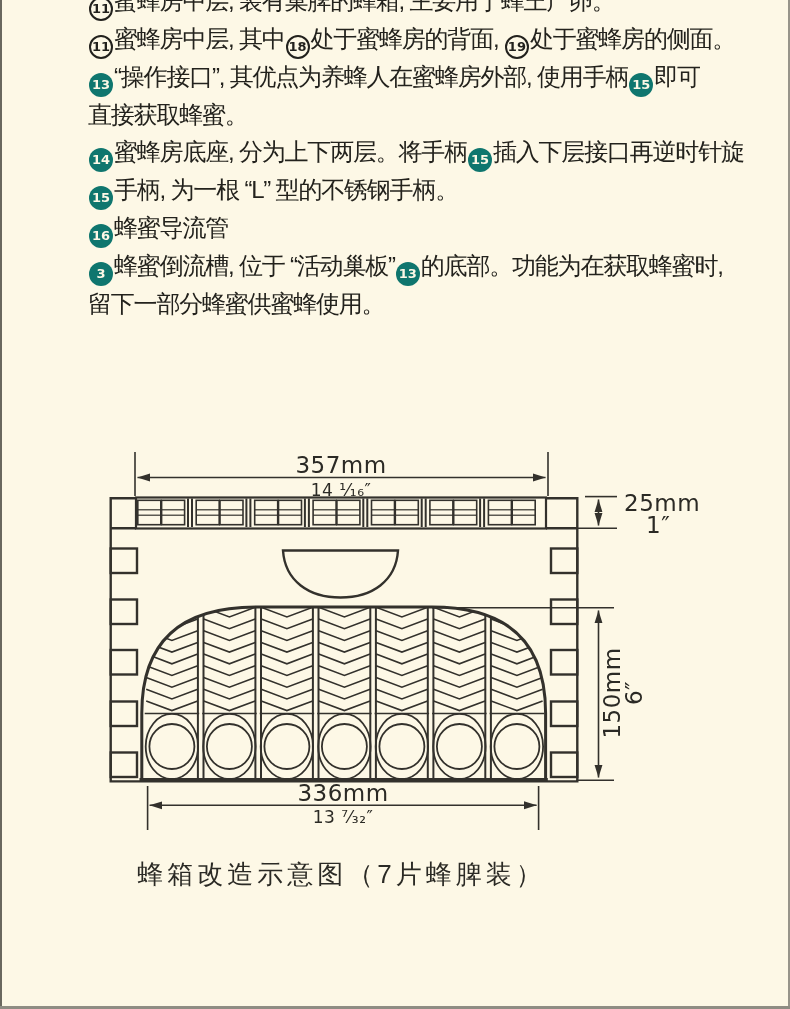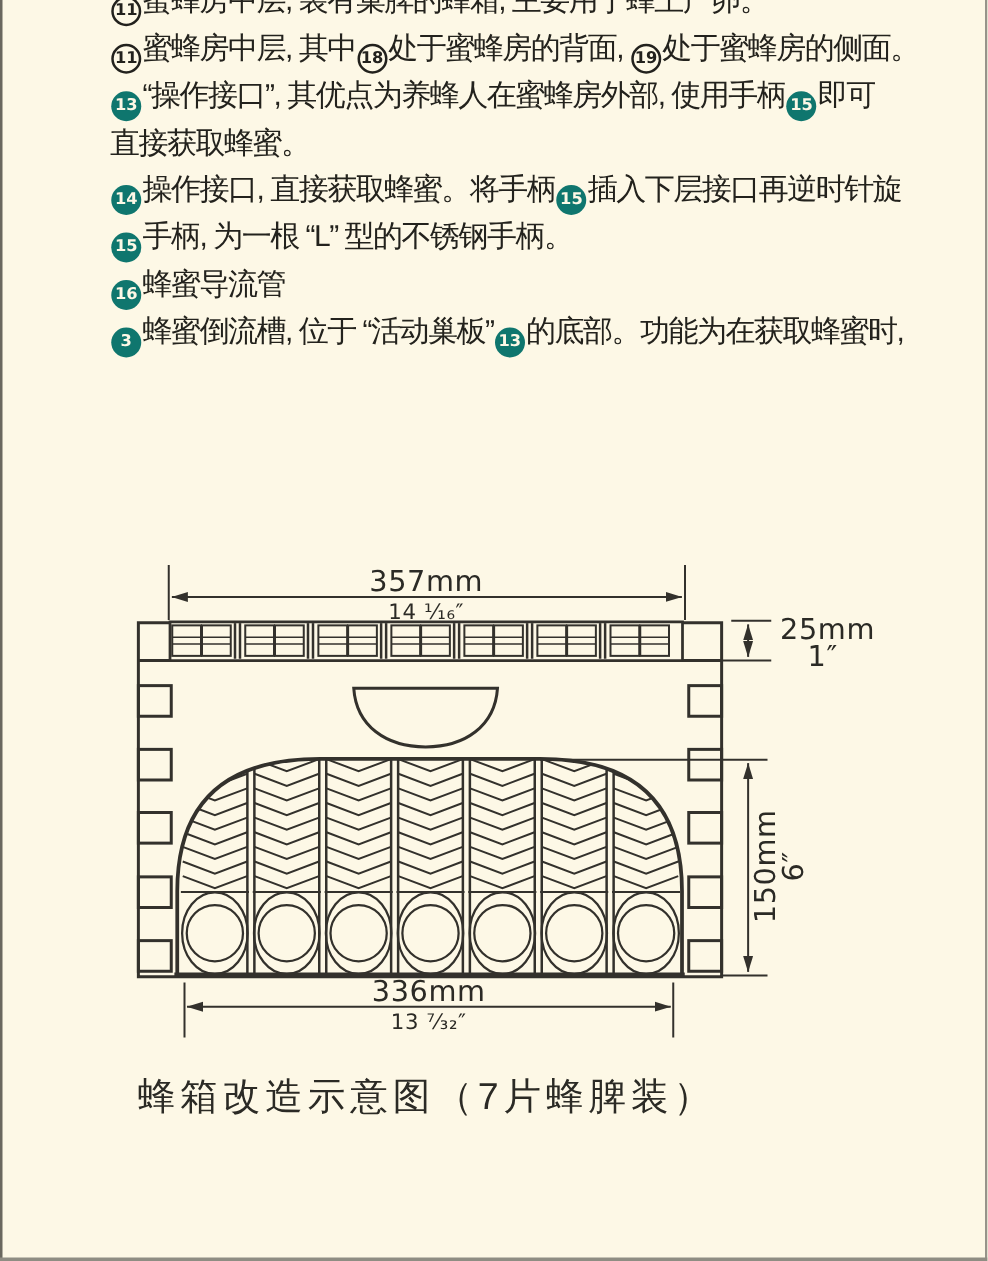--- a/index.html
+++ b/index.html
@@ -41,39 +41,40 @@
   #diagram-svg .dim {stroke:#33312c;stroke-width:1.6;fill:none;}
   #diagram-svg text{
     font-family:"DejaVu Sans","Liberation Sans",sans-serif;
     fill:#2b2a25;letter-spacing:0.5px;
   }
   .fs23{font-size:23px;}
   .fs17{font-size:17px;}
 
   #caption{
     position:absolute;left:0;top:857px;width:683px;text-align:center;
-    color:#2b2a25;font-size:30px;letter-spacing:4px;
+    color:#2b2a25;font-size:26px;letter-spacing:4px;
   }
 </style>
 </head>
 <body>
 
 <div class="edge-left"></div>
 <div class="edge-right"></div>
 <div class="edge-bottom"></div>
 
 <div id="paragraph">
     <div class="tline"><span class="badge outline">11</span><span>蜜蜂房中层, 装有巢脾的蜂箱, 主要用于蜂王产卵。</span></div>
     <div class="tline"><span class="badge outline">11</span><span>蜜蜂房中层, 其中</span><span class="badge outline">18</span><span>处于蜜蜂房的背面, </span><span class="badge outline">19</span><span>处于蜜蜂房的侧面。</span></div>
     <div class="tline"><span class="badge filled">13</span><span>“操作接口”, 其优点为养蜂人在蜜蜂房外部, 使用手柄</span><span class="badge filled">15</span><span>即可</span></div>
     <div class="tline"><span>直接获取蜂蜜。</span></div>
-    <div class="tline"><span class="badge filled">14</span><span>操作接口, 直接获取蜂蜜。将手柄</span><span class="badge filled">15</span><span>插入下层接口再逆时针旋</span></div>
+    <div class="tline"><span class="badge filled">14</span><span>蜜蜂房底座, 分为上下两层。将手柄</span><span class="badge filled">15</span><span>插入下层接口再逆时针旋</span></div>
     <div class="tline"><span class="badge filled">15</span><span>手柄, 为一根 “L” 型的不锈钢手柄。</span></div>
     <div class="tline"><span class="badge filled">16</span><span>蜂蜜导流管</span></div>
     <div class="tline"><span class="badge filled">3</span><span>蜂蜜倒流槽, 位于 “活动巢板”</span><span class="badge filled">13</span><span>的底部。功能为在获取蜂蜜时,</span></div>
+    <div class="tline"><span>留下一部分蜂蜜供蜜蜂使用。</span></div>
   </div>
 
 <svg id="diagram-svg" width="790" height="1009" viewBox="0 0 790 1009">
   <defs>
     <marker id="ah" markerUnits="userSpaceOnUse" markerWidth="13.5" markerHeight="10" viewBox="0 0 13.5 10" refX="12.8" refY="5" orient="auto-start-reverse">
       <path d="M0,1 L13,5 L0,9 Z" fill="#33312c"></path>
     </marker>
     <clipPath id="archClip">
       <path d="M141.8,780 L141.8,713 Q141.8,607 256,607 L432,607 Q545.6,607 545.6,713 L545.6,780 Z"></path>
     </clipPath>

